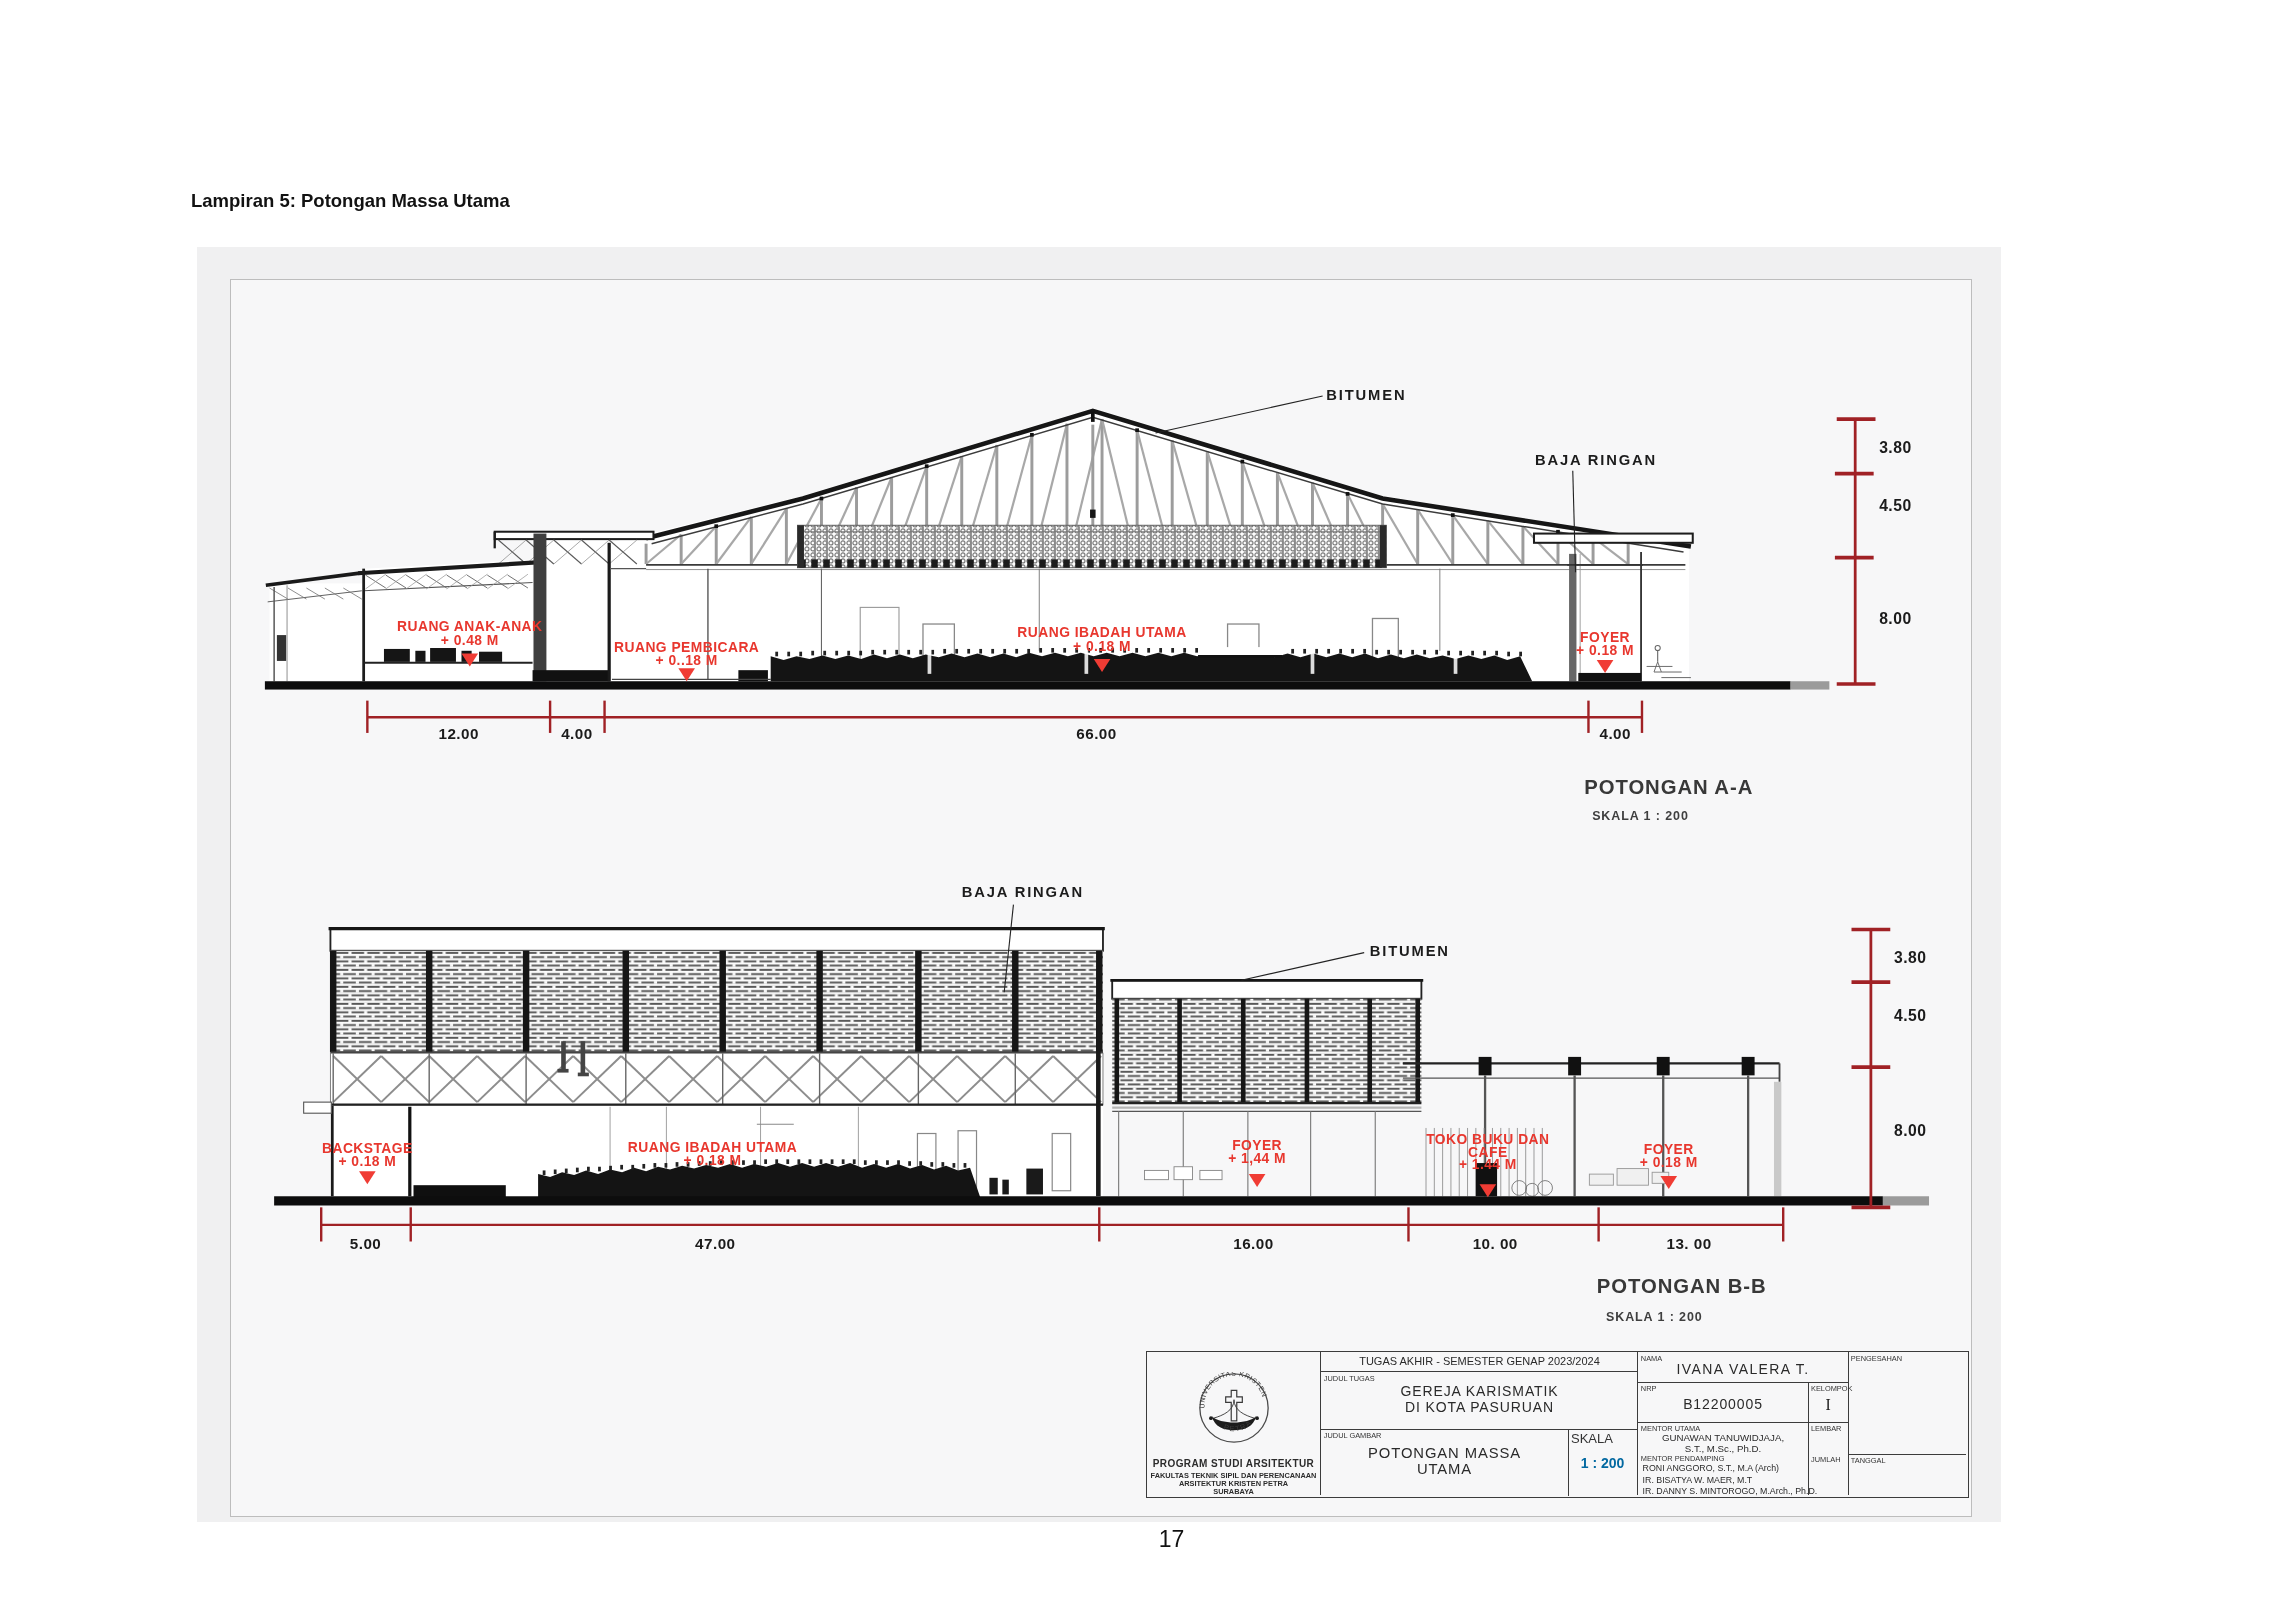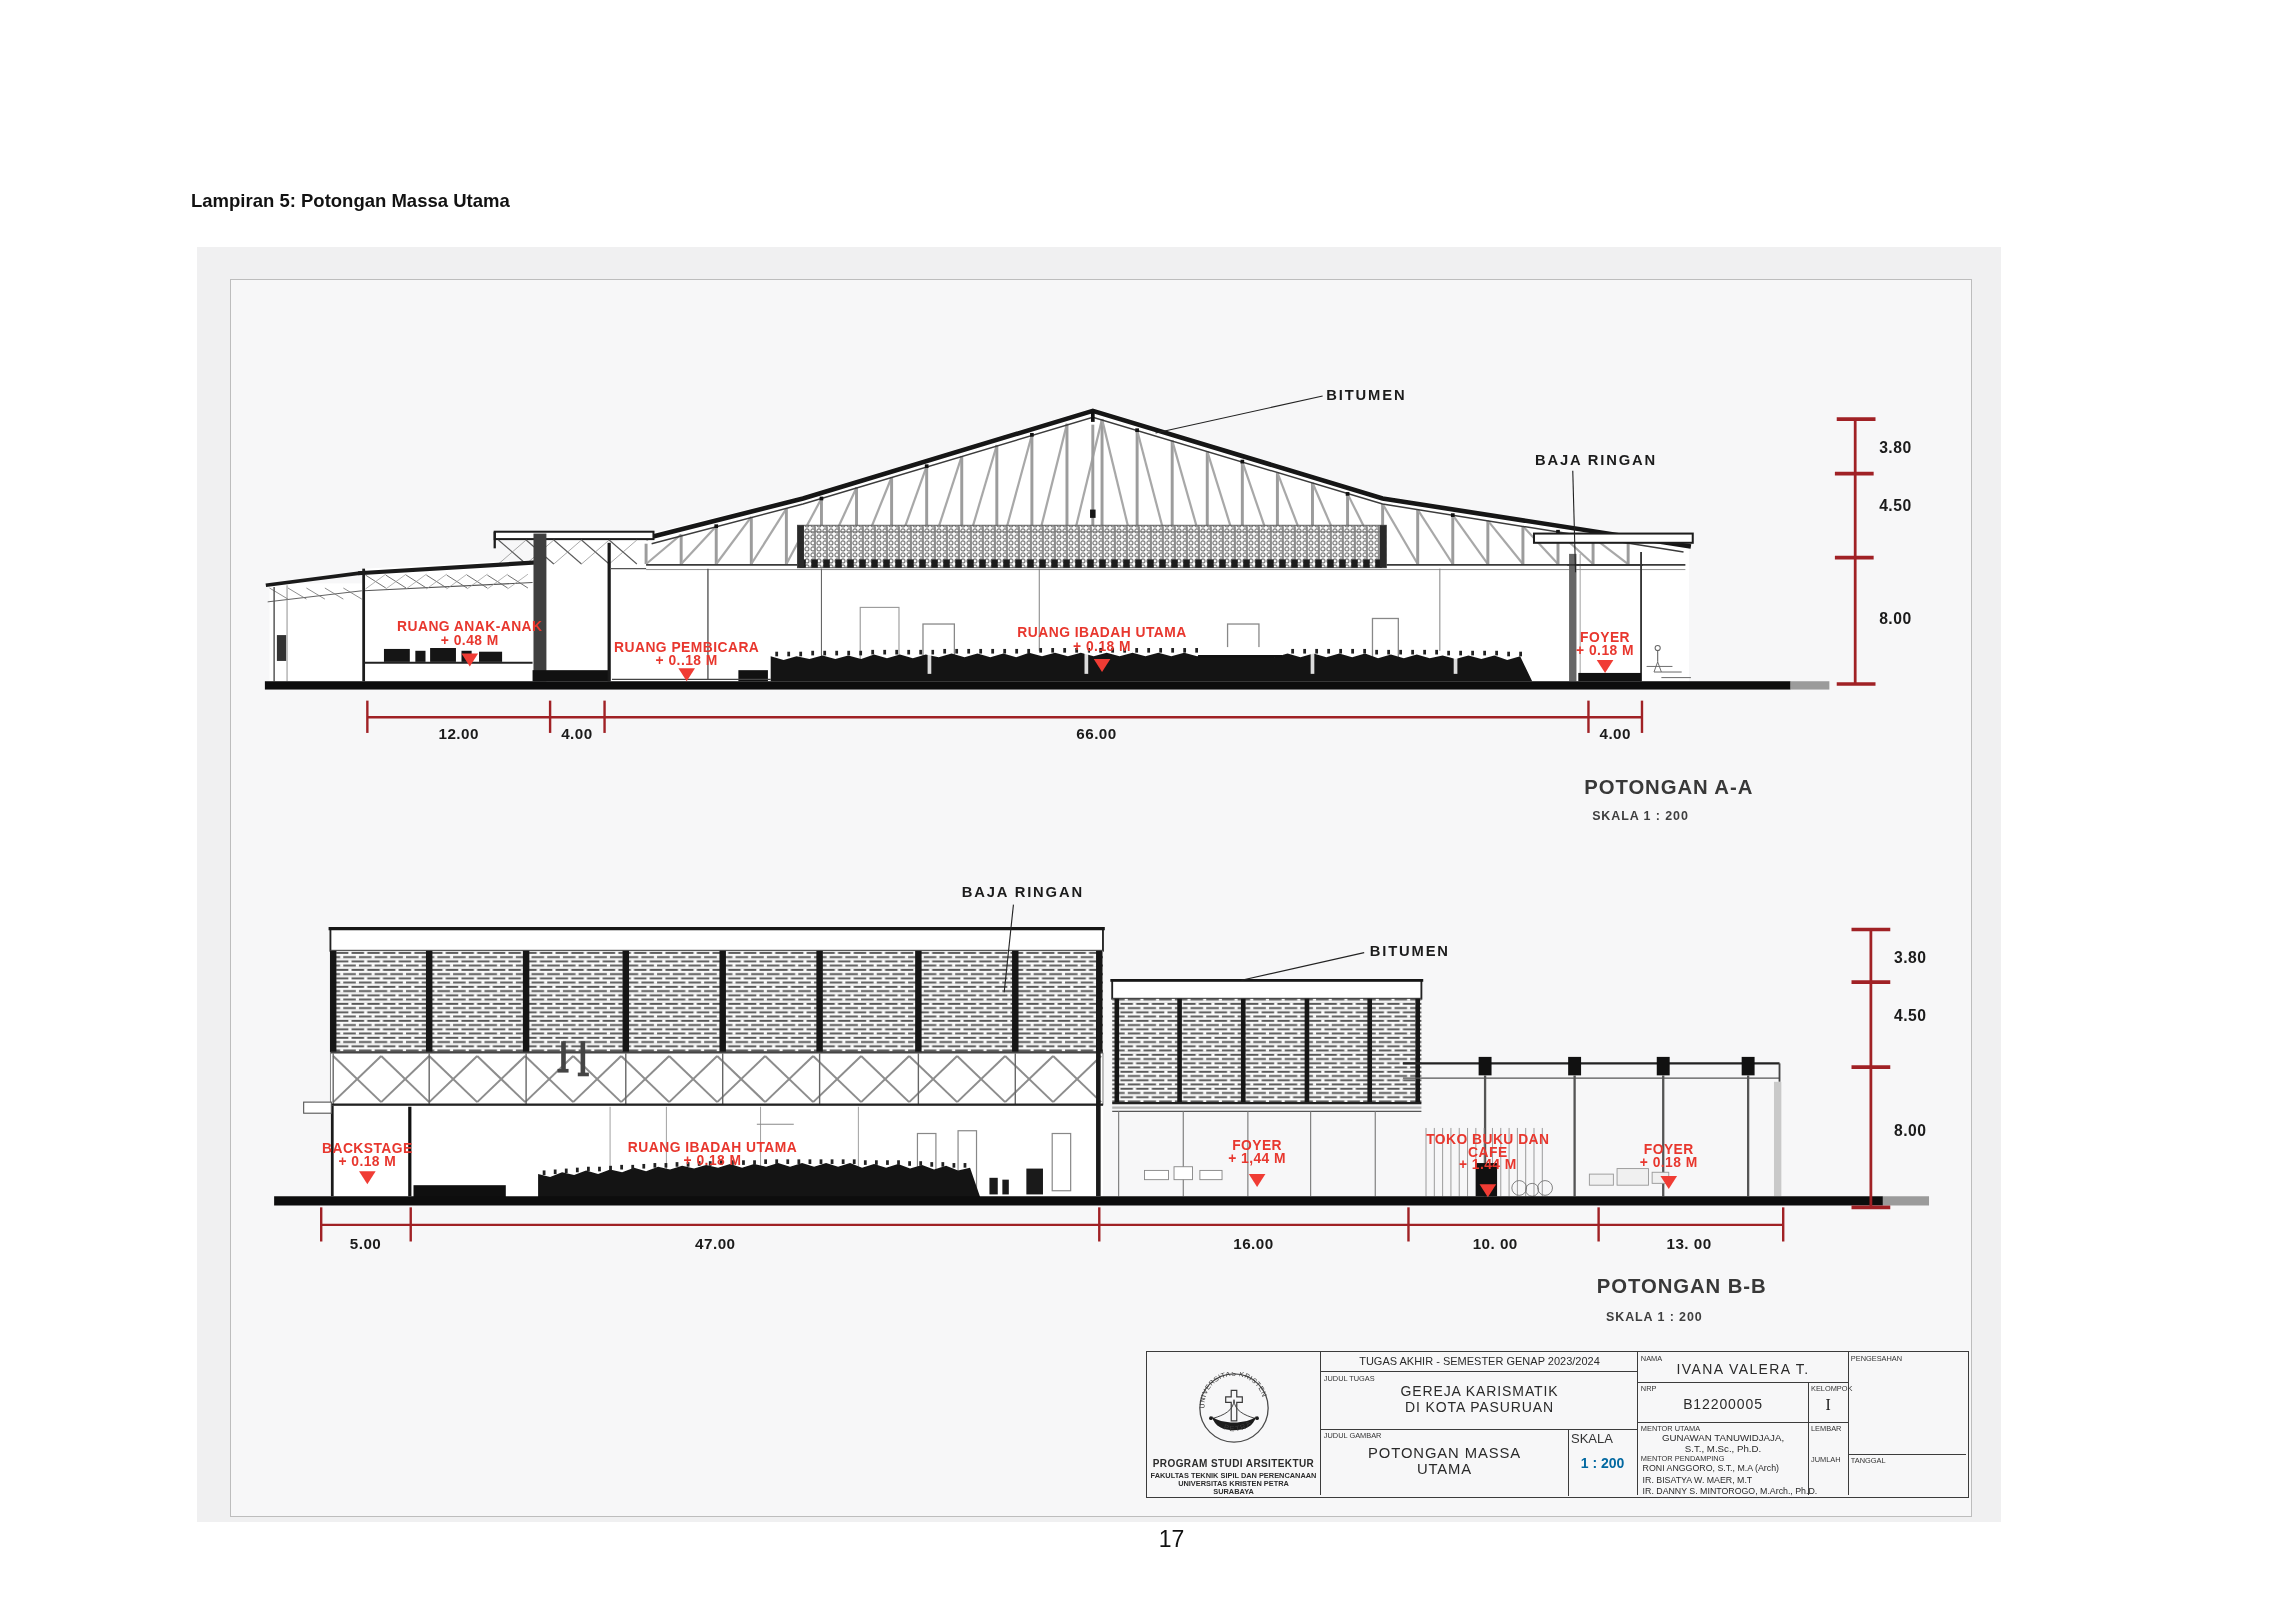--- a/index.html
+++ b/index.html
@@ -719,21 +719,21 @@
       <path d="M36 20 h6 v7 h6 v6 h-6 v20 h-6 v-20 h-6 v-6 h6 z" fill="none" stroke="#3a3a3a" stroke-width="1.3"></path>
       <path d="M39 30 C39 42 27 47 17 50" fill="none" stroke="#3a3a3a" stroke-width="1"></path>
       <path d="M39 30 C39 42 51 47 61 50" fill="none" stroke="#3a3a3a" stroke-width="1"></path>
       <path d="M15 48 C24 57 54 57 63 48 C60 60 50 63 39 63 C28 63 18 60 15 48 Z" fill="#1c1c1c"></path>
       <circle cx="14" cy="50" r="2" fill="#1c1c1c"></circle>
           <circle cx="64" cy="50" r="2" fill="#1c1c1c"></circle>
       <text font-size="8" fill="#3a3a3a" letter-spacing="1.5"><textPath href="#arcB" startOffset="28%">PETRA</textPath></text>
     </svg>
     <div class="abs" style="left:0;top:106px;width:173px;text-align:center;font-size:10px;font-weight:600;letter-spacing:0.4px;color:#2c2c2c;">PROGRAM STUDI ARSITEKTUR</div>
     <div class="abs" style="left:0;top:119px;width:173px;text-align:center;font-size:7.4px;font-weight:600;color:#2c2c2c;">FAKULTAS TEKNIK SIPIL DAN PERENCANAAN</div>
-    <div class="abs" style="left:0;top:127px;width:173px;text-align:center;font-size:7.4px;font-weight:600;color:#2c2c2c;">UNIVERSITAS KRISTEN PETRA</div>
+    <div class="abs" style="left:0;top:127px;width:173px;text-align:center;font-size:7.4px;font-weight:600;color:#2c2c2c;">ARSITEKTUR KRISTEN PETRA</div>
     <div class="abs" style="left:0;top:135px;width:173px;text-align:center;font-size:7.4px;font-weight:600;color:#2c2c2c;">SURABAYA</div>
   </div>
 
   <div class="abs" style="left:174px;top:0;width:317px;height:143px;">
     <div class="abs" style="left:0;top:19.4px;width:317px;height:0.9px;background:#3c3c3c;"></div>
     <div class="abs" style="left:0;top:77px;width:317px;height:0.9px;background:#3c3c3c;"></div>
     <div class="abs" style="left:0;top:2.8px;width:317px;text-align:center;font-size:11px;color:#2a2a2a;">TUGAS AKHIR - SEMESTER GENAP 2023/2024</div>
     <div class="abs" style="left:2.8px;top:22px;font-size:7.4px;color:#333;">JUDUL TUGAS</div>
     <div class="abs" style="left:0;top:31px;width:317px;text-align:center;font-size:14px;letter-spacing:0.9px;color:#2a2a2a;">GEREJA KARISMATIK<br>DI KOTA PASURUAN</div>
     <div class="abs" style="left:2.8px;top:79px;font-size:7.4px;color:#333;">JUDUL GAMBAR</div>

